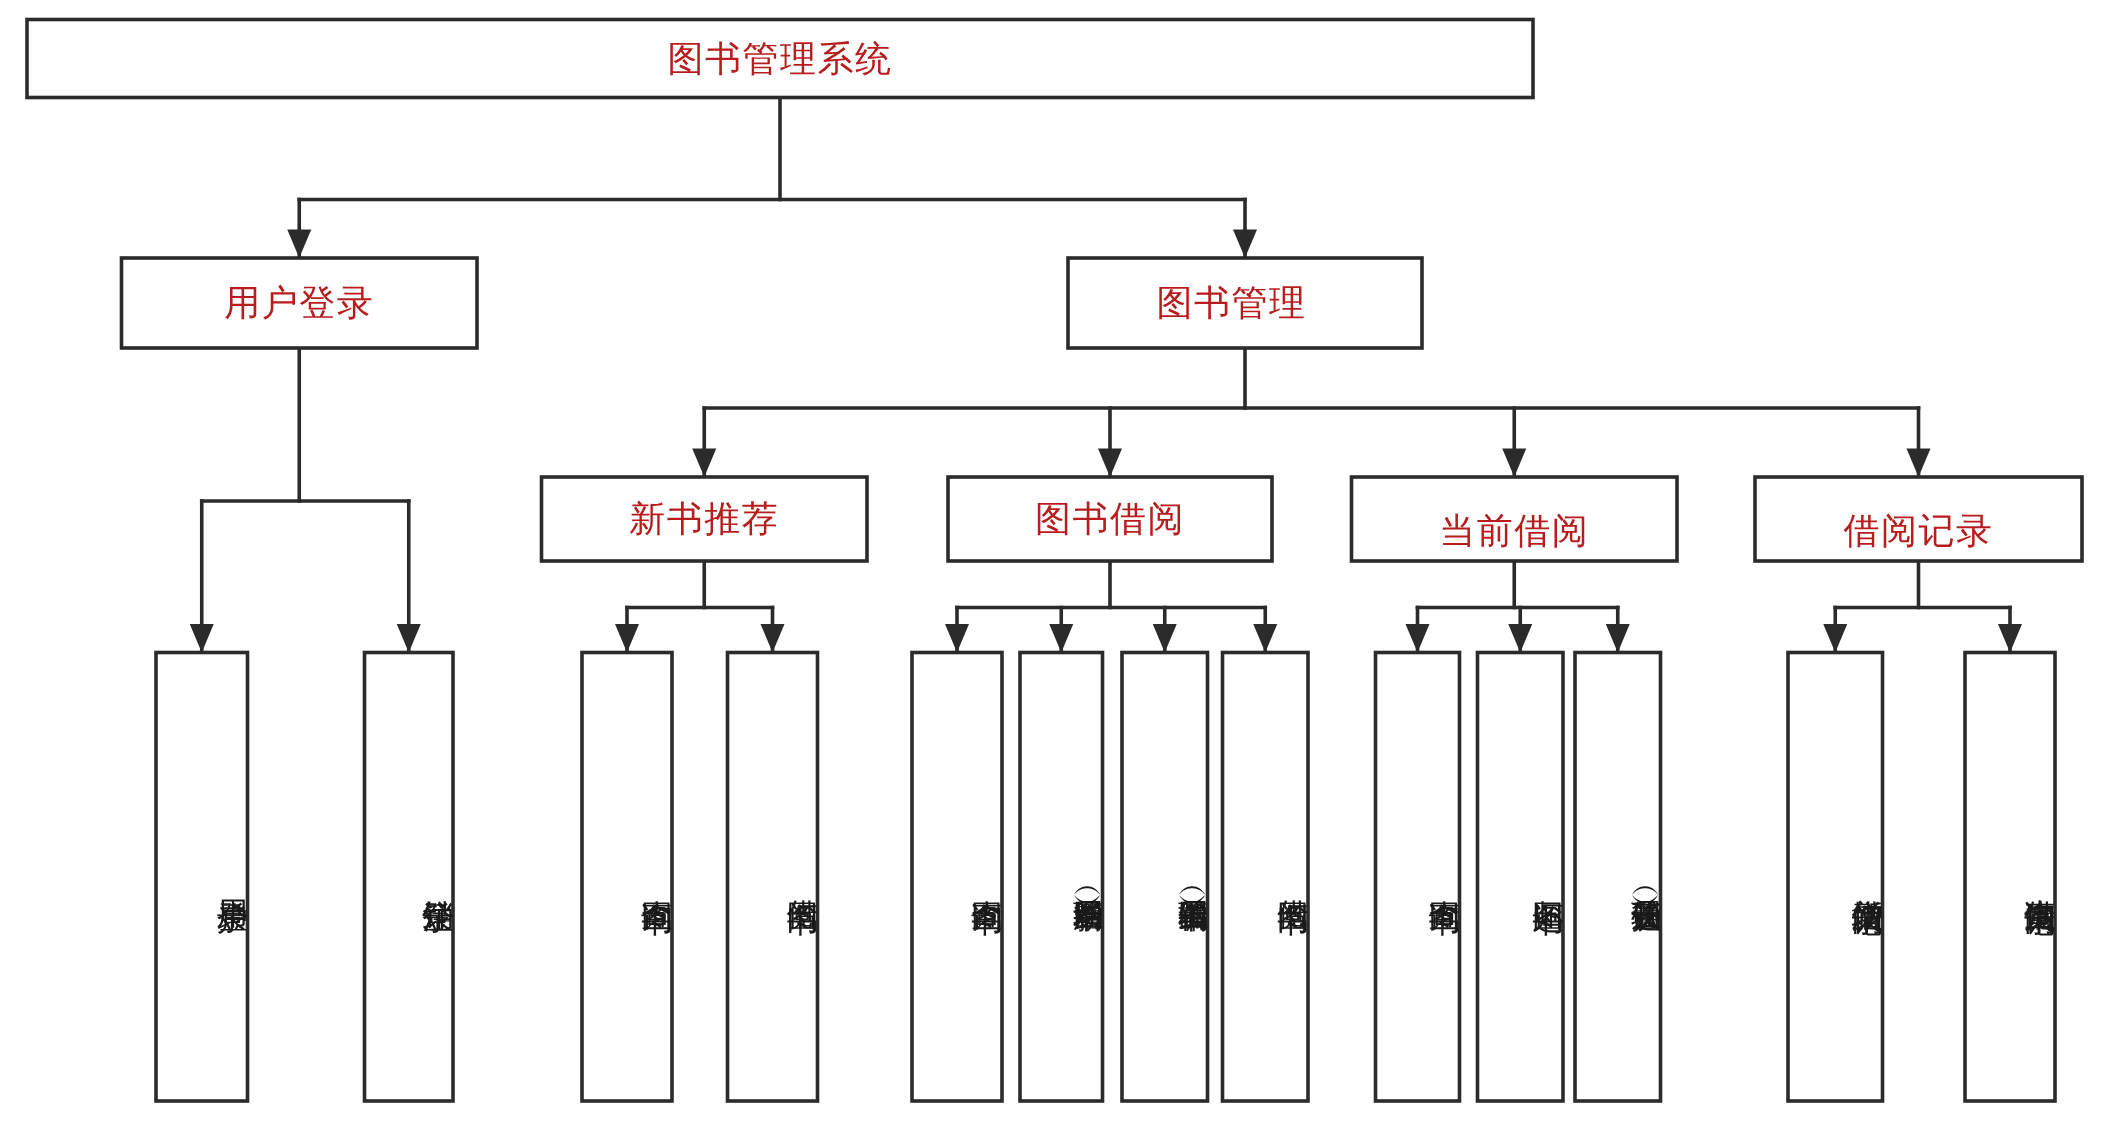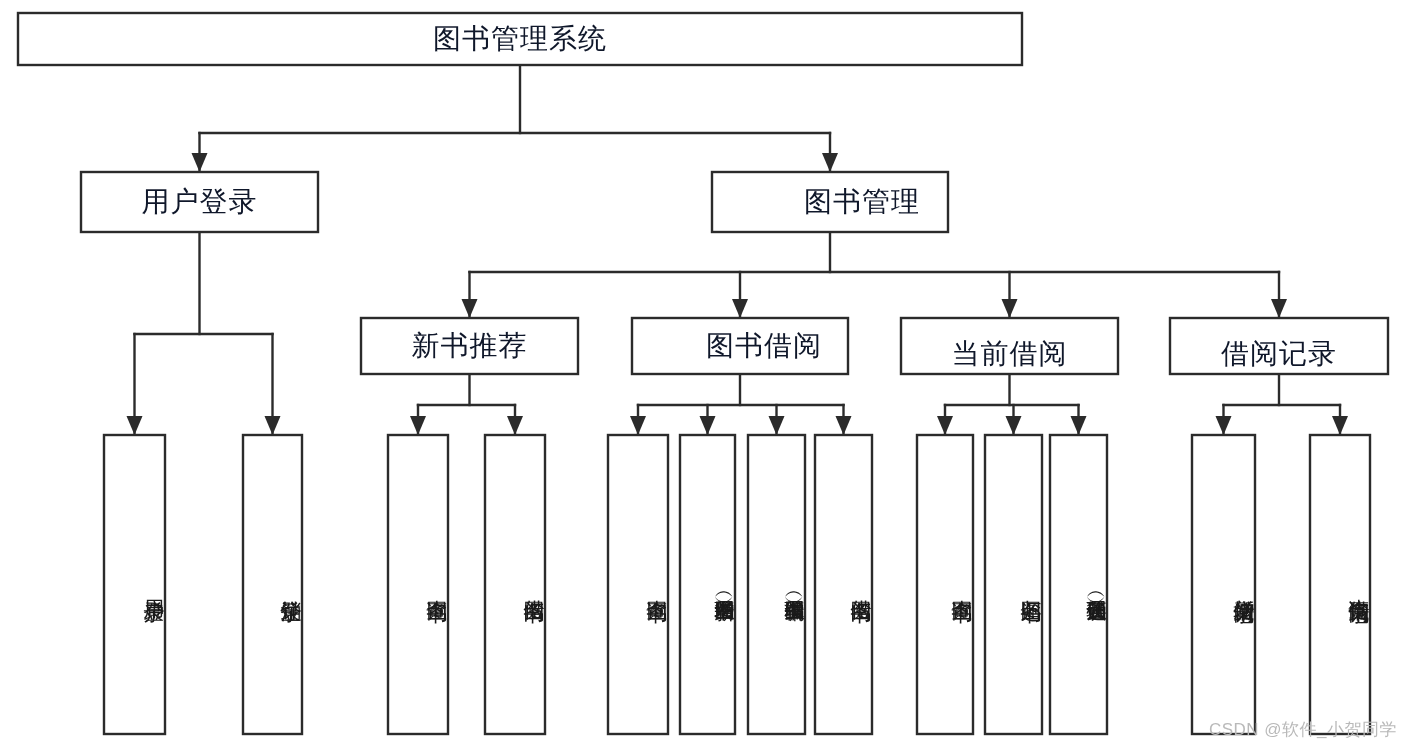--- a/index.html
+++ b/index.html
@@ -55,22 +55,22 @@
     letter-spacing: 1px;
     white-space: nowrap;
     pointer-events: none;
   }
   .hlabel-wrap {
     position: absolute;
     display: flex;
     align-items: center;
     justify-content: center;
     font-family: "Liberation Sans", "DejaVu Sans", sans-serif;
-    font-size: 28px;
-    color: #0f172a;
+    font-size: 24px;
+    color: #b91c1c;
     letter-spacing: 1px;
     white-space: nowrap;
     pointer-events: none;
   }
   .watermark {
     position: absolute;
     right: 8px;
     bottom: 6px;
     font-family: "Liberation Sans", "DejaVu Sans", sans-serif;
     font-size: 17px;
@@ -158,33 +158,32 @@
         <rect x="917" y="435" width="56" height="299" rx="0" class="node-box"></rect>
         <rect x="985" y="435" width="57" height="299" rx="0" class="node-box"></rect>
         <rect x="1050" y="435" width="57" height="299" rx="0" class="node-box"></rect>
         <rect x="1192" y="435" width="63" height="299" rx="0" class="node-box"></rect>
         <rect x="1310" y="435" width="60" height="299" rx="0" class="node-box"></rect>
       </g>
   </svg>
   <div id="labels-layer">
       <div class="hlabel-wrap" style="left: 18px; top: 13px; width: 1004px; height: 52px;">图书管理系统</div>
       <div class="hlabel-wrap" style="left: 81px; top: 172px; width: 237px; height: 60px;">用户登录</div>
-      <div class="hlabel-wrap" style="left: 744px; top: 172px; width: 236px; height: 60px;">图书管理</div>
+      <div class="hlabel-wrap" style="left: 703px; top: 172px; width: 236px; height: 60px;">图书管理</div>
       <div class="hlabel-wrap" style="left: 361px; top: 318px; width: 217px; height: 56px;">新书推荐</div>
-      <div class="hlabel-wrap" style="left: 632px; top: 318px; width: 216px; height: 56px; padding-left: 24px;">图书借阅</div>
+      <div class="hlabel-wrap" style="left: 632px; top: 318px; width: 216px; height: 56px;">图书借阅</div>
       <div class="hlabel-wrap" style="left: 901px; top: 318px; width: 217px; height: 72px;">当前借阅</div>
       <div class="hlabel-wrap" style="left: 1170px; top: 318px; width: 218px; height: 72px;">借阅记录</div>
       <div class="vlabel-wrap" style="left: 104px; top: 441px; width: 61px; height: 287px;">用户登录</div>
       <div class="vlabel-wrap" style="left: 243px; top: 441px; width: 59px; height: 287px;">注销登录</div>
       <div class="vlabel-wrap" style="left: 388px; top: 441px; width: 60px; height: 287px;">查询图书</div>
       <div class="vlabel-wrap" style="left: 485px; top: 441px; width: 60px; height: 287px;">借阅图书</div>
       <div class="vlabel-wrap" style="left: 608px; top: 441px; width: 60px; height: 287px;">查询图书</div>
       <div class="vlabel-wrap" style="left: 680px; top: 441px; width: 55px; height: 287px; font-size: 20px; letter-spacing: 0px;">新增图书（管理员）</div>
       <div class="vlabel-wrap" style="left: 748px; top: 441px; width: 57px; height: 287px; font-size: 20px; letter-spacing: 0px;">编辑图书（管理员）</div>
       <div class="vlabel-wrap" style="left: 815px; top: 441px; width: 57px; height: 287px;">借阅图书</div>
       <div class="vlabel-wrap" style="left: 917px; top: 441px; width: 56px; height: 287px;">查询图书</div>
       <div class="vlabel-wrap" style="left: 985px; top: 441px; width: 57px; height: 287px;">归还图书</div>
       <div class="vlabel-wrap" style="left: 1050px; top: 441px; width: 57px; height: 287px; font-size: 20px; letter-spacing: 0px;">确认归还（管理员）</div>
       <div class="vlabel-wrap" style="left: 1192px; top: 441px; width: 63px; height: 287px;">新增借阅记录</div>
       <div class="vlabel-wrap" style="left: 1310px; top: 441px; width: 60px; height: 287px;">查询借阅记录</div>
     </div>
-  <div class="watermark">CSDN @软件_小贺同学</div>
 </div>
 
 </body></html>

